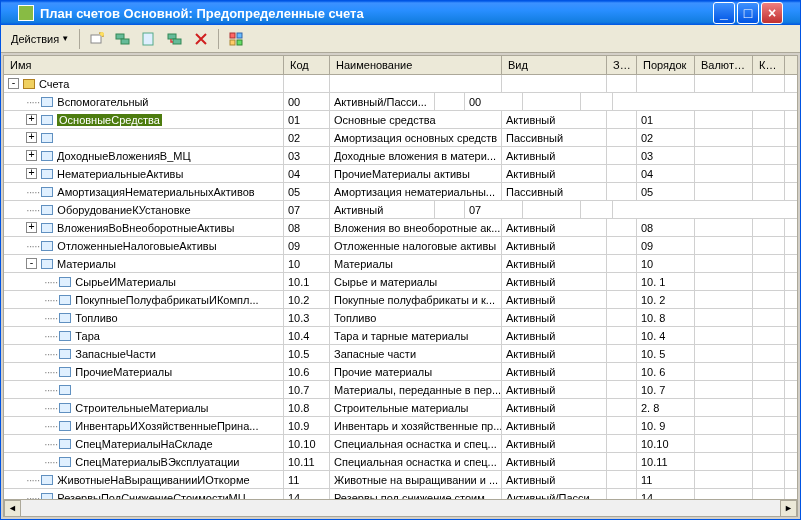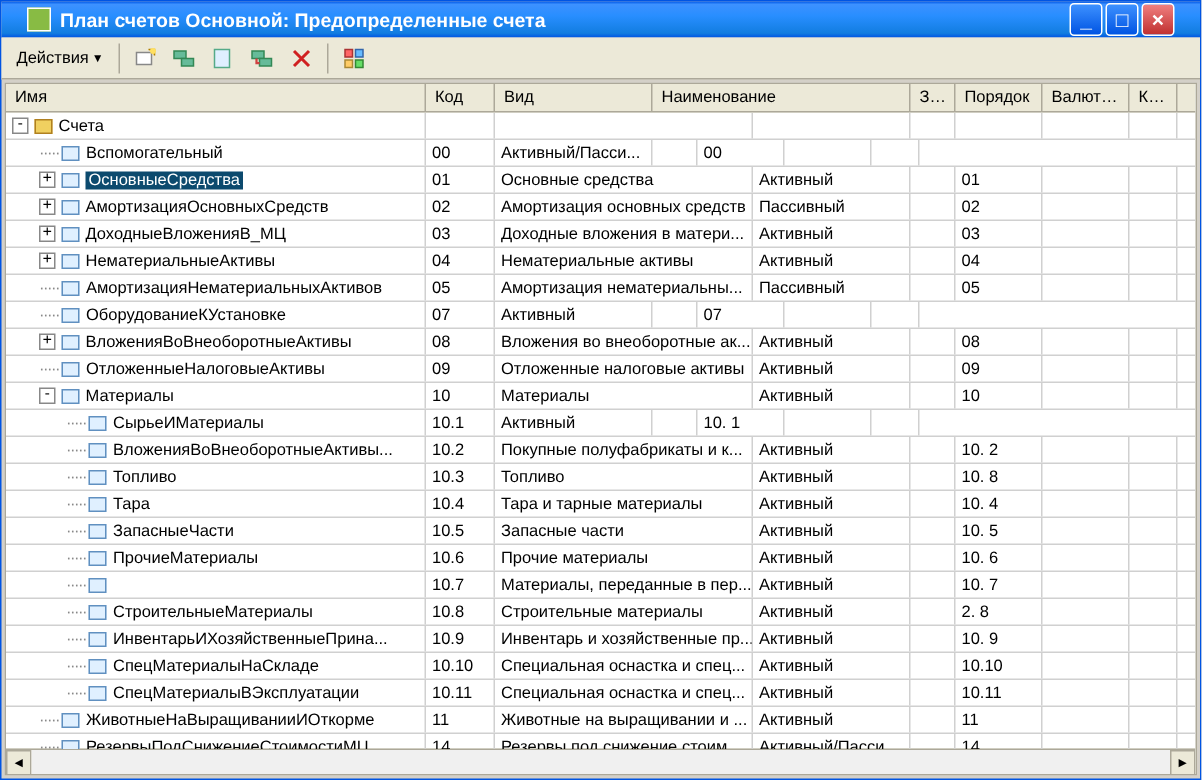--- a/index.html
+++ b/index.html
@@ -28,21 +28,21 @@
 .col-qty { width: 32px; }
 .grid-body { flex: 1; overflow-y: auto; overflow-x: hidden; }
 .row { display: flex; border-bottom: 1px solid #d0d0d0; height: 18px; align-items: center; }
 .cell { padding: 1px 6px 1px 4px; border-right: 1px solid #d0d0d0; white-space: nowrap; overflow: hidden; text-overflow: ellipsis; height: 100%; display: flex; align-items: center; }
 .name-cell { width: 280px; display: flex; align-items: center; }
 .tree-indent { display: inline-block; }
 .tree-toggle { width: 11px; height: 11px; border: 1px solid #888; background: #fff; text-align: center; line-height: 8px; font-size: 10px; margin-right: 4px; cursor: pointer; font-family: monospace; }
 .tree-dotted { color: #888; margin-right: 2px; letter-spacing: -1px; }
 .row-icon { width: 12px; height: 10px; margin-right: 4px; display: inline-block; background: #f0d060; border: 1px solid #b08020; }
 .row-icon.acct { background: #e0f0ff; border: 1px solid #6090c0; }
-.selected-text { background: #0c4a6e; color: #fff; padding: 0 2px; }
+.selected-text { background: #4d7c0f; color: #fff; padding: 0 2px; }
 .scroll-h { height: 17px; background: #ece9d8; border-top: 1px solid #aca899; display: flex; flex-shrink: 0; }
 .scroll-btn { width: 17px; height: 17px; background: #ece9d8; border: 1px solid #aca899; text-align: center; line-height: 14px; font-size: 9px; cursor: pointer; }
 .scroll-track { flex: 1; background: #f0f0f0; }
 svg.ticon { width: 16px; height: 16px; }
 </style>
 </head>
 <body>
 
 <div class="window">
   <div class="titlebar">
@@ -97,22 +97,22 @@
           <rect x="2" y="9" width="5" height="5" fill="#fc6" stroke="#a83"></rect>
           <rect x="9" y="9" width="5" height="5" fill="#6d6" stroke="#383"></rect>
         </svg>
     </div>
   </div>
 
   <div class="content">
     <div class="grid-header">
       <div class="gh col-name">Имя</div>
       <div class="gh col-code">Код</div>
+      <div class="gh col-desc">Наименование</div>
       <div class="gh col-type">Вид</div>
-      <div class="gh col-desc">Наименование</div>
       <div class="gh col-bal">За...</div>
       <div class="gh col-order">Порядок</div>
       <div class="gh col-currency">Валютный</div>
       <div class="gh col-qty">Кол...</div>
     </div>
 
     <div class="grid-body" id="grid-body">
       <div class="row">
         <div class="cell name-cell">
           <span class="tree-toggle">-</span>
@@ -154,21 +154,20 @@
           <div class="cell col-bal"></div>
           <div class="cell col-order">01</div>
           <div class="cell col-currency"></div>
           <div class="cell col-qty"></div>
         </div>
         <div class="row">
           <div class="cell name-cell">
             <span class="tree-indent" style="width: 18px;"></span>
             <span class="tree-toggle">+</span>
             <span class="row-icon acct"></span>
-            <span>АмортизацияОсновныхСредств</span>
           </div>
           <div class="cell col-code">02</div>
           <div class="cell col-desc">Амортизация основных средств</div>
           <div class="cell col-type">Пассивный</div>
           <div class="cell col-bal"></div>
           <div class="cell col-order">02</div>
           <div class="cell col-currency"></div>
           <div class="cell col-qty"></div>
         </div>
         <div class="row">
@@ -187,21 +186,21 @@
           <div class="cell col-qty"></div>
         </div>
         <div class="row">
           <div class="cell name-cell">
             <span class="tree-indent" style="width: 18px;"></span>
             <span class="tree-toggle">+</span>
             <span class="row-icon acct"></span>
             <span>НематериальныеАктивы</span>
           </div>
           <div class="cell col-code">04</div>
-          <div class="cell col-desc">Нематериальные активы</div>
+          <div class="cell col-desc">ПрочиеМатериалы активы</div>
           <div class="cell col-type">Активный</div>
           <div class="cell col-bal"></div>
           <div class="cell col-order">04</div>
           <div class="cell col-currency"></div>
           <div class="cell col-qty"></div>
         </div>
         <div class="row">
           <div class="cell name-cell">
             <span class="tree-indent" style="width: 18px;"></span>
             <span class="tree-dotted">·····</span>
@@ -276,32 +275,33 @@
           <div class="cell col-qty"></div>
         </div>
         <div class="row">
           <div class="cell name-cell">
             <span class="tree-indent" style="width: 36px;"></span>
             <span class="tree-dotted">·····</span>
             <span class="row-icon acct"></span>
             <span>СырьеИМатериалы</span>
           </div>
           <div class="cell col-code">10.1</div>
+          <div class="cell col-desc">Сырье и материалы</div>
           <div class="cell col-type">Активный</div>
           <div class="cell col-bal"></div>
           <div class="cell col-order">10. 1</div>
           <div class="cell col-currency"></div>
           <div class="cell col-qty"></div>
         </div>
         <div class="row">
           <div class="cell name-cell">
             <span class="tree-indent" style="width: 36px;"></span>
             <span class="tree-dotted">·····</span>
             <span class="row-icon acct"></span>
-            <span>ВложенияВоВнеоборотныеАктивы...</span>
+            <span>ПокупныеПолуфабрикатыИКомпл...</span>
           </div>
           <div class="cell col-code">10.2</div>
           <div class="cell col-desc">Покупные полуфабрикаты и к...</div>
           <div class="cell col-type">Активный</div>
           <div class="cell col-bal"></div>
           <div class="cell col-order">10. 2</div>
           <div class="cell col-currency"></div>
           <div class="cell col-qty"></div>
         </div>
         <div class="row">

